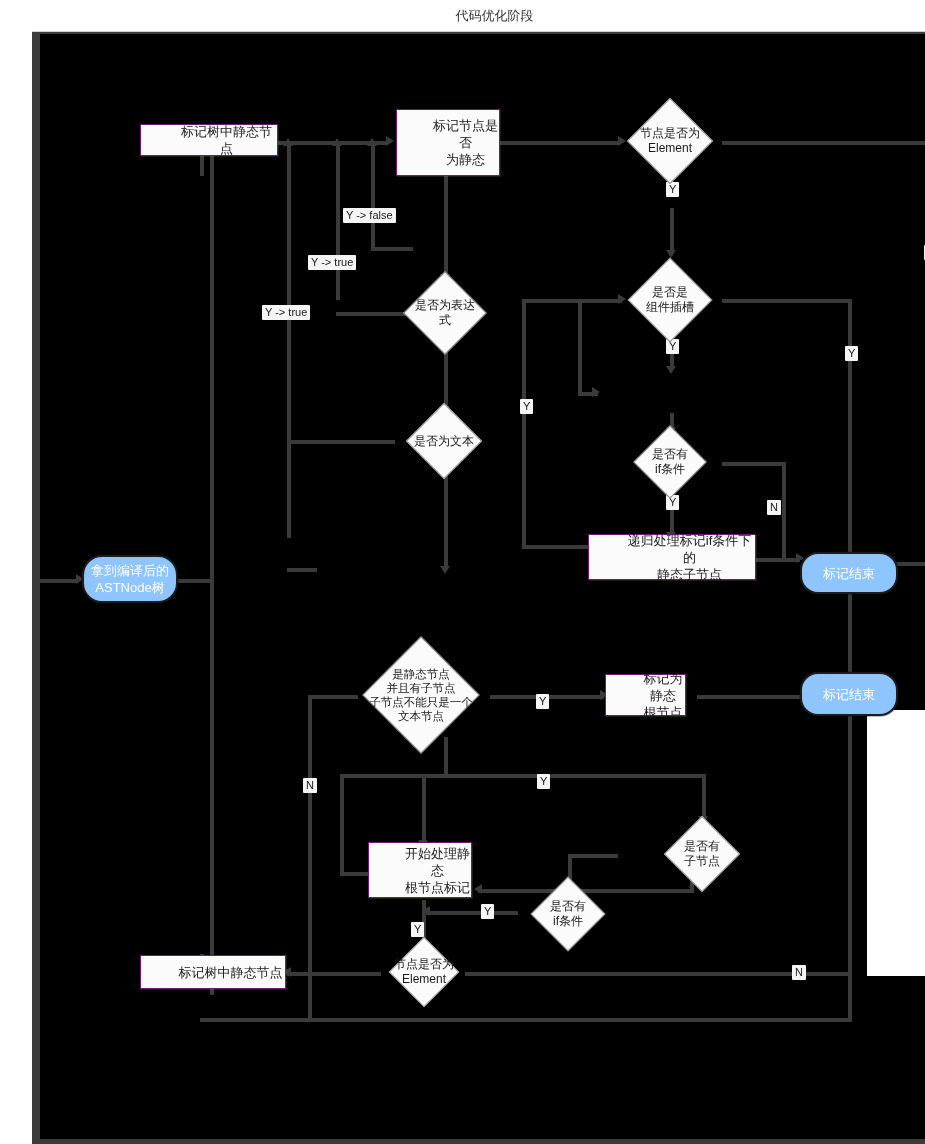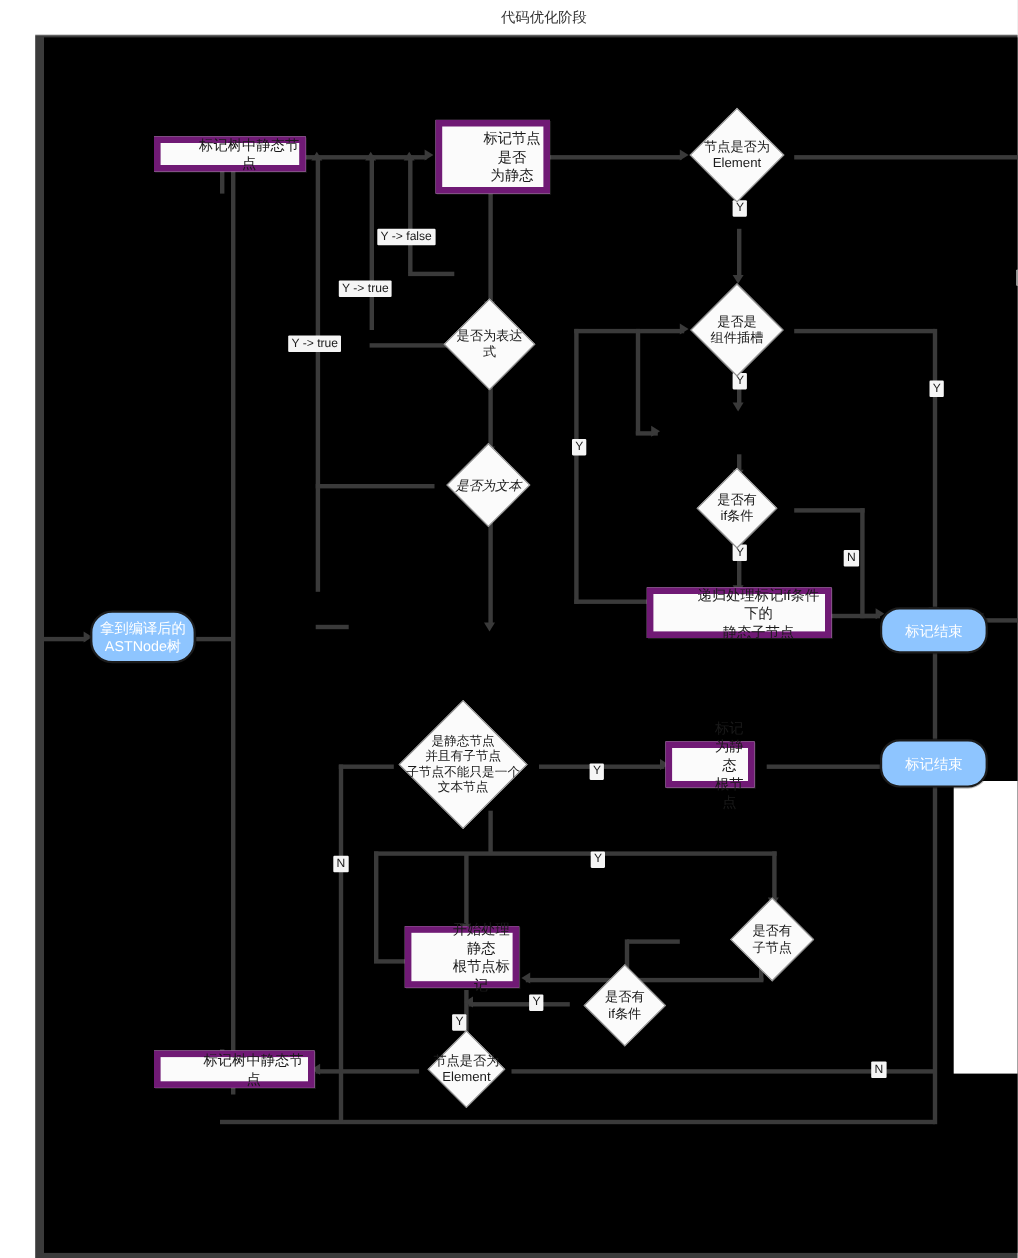--- a/index.html
+++ b/index.html
@@ -53,21 +53,21 @@
     white-space:nowrap;border-radius:1px;
   }
 
   
   .node{
     position:absolute;box-sizing:border-box;
     display:flex;align-items:center;justify-content:center;
     text-align:center;color:#1a1a1a;font-size:13px;line-height:17px;
   }
   .box{
-    background:#fbfbfb;border:6px solid #701a75;
+    background:#fbfbfb;border:1px solid #701a75;
     box-shadow:1px 1px 0 rgba(255,255,255,.10);
     padding-left:35px;
   }
   .term{
     background:#8ec5ff;border:2px solid #1c1c1c;border-radius:18px;
     color:#ffffff;font-size:13px;line-height:17px;
     box-shadow:0 0 0 1px rgba(0,0,0,.25);
   }
   .term.start{border-radius:20px;}
 
@@ -257,21 +257,21 @@
         <div class="dtext" style="white-space:pre-line;">是否是
 组件插槽</div>
       </div>
 
       <div class="diamond" style="left:356px;top:240px;width:98px;height:78px;">
         <div class="dshape" style="width:57px;height:57px;"></div>
         <div class="dtext" style="white-space:pre-line;">是否为表达
 式</div>
       </div>
 
-      <div class="diamond" style="left:348px;top:372px;width:112px;height:70px;font-style:italic;">
+      <div class="diamond" style="left:348px;top:372px;width:112px;height:70px;">
         <div class="dshape" style="width:52px;height:52px;"></div>
         <div class="dtext" style="white-space:pre-line;">是否为文本</div>
       </div>
 
 
       <div class="diamond" style="left:582px;top:394px;width:96px;height:68px;">
         <div class="dshape" style="width:50px;height:50px;"></div>
         <div class="dtext" style="white-space:pre-line;">是否有
 if条件</div>
       </div>

